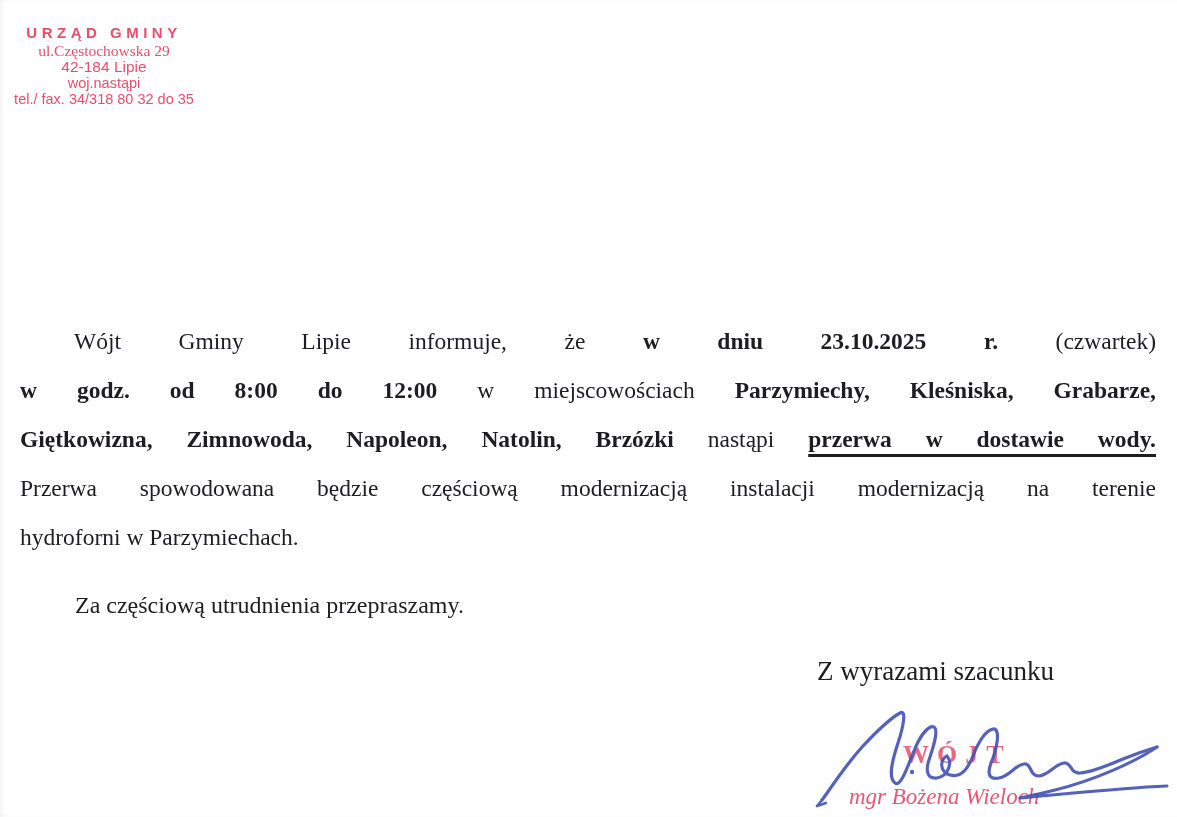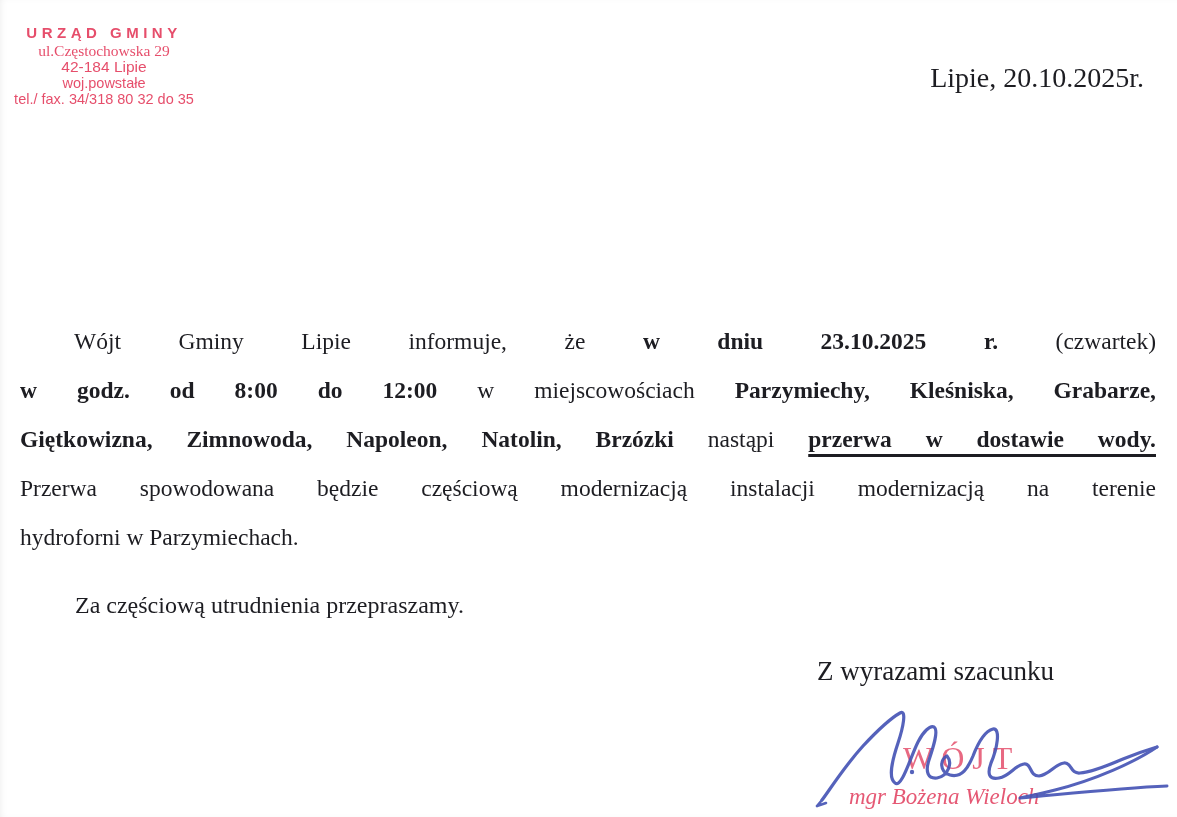--- a/index.html
+++ b/index.html
@@ -67,21 +67,21 @@
   .salutation{
     position:absolute;top:656px;left:817px;
     font-size:27px;
   }
   
   .signature{
     position:absolute;left:815px;top:700px;width:362px;height:117px;
   }
   .wojt-title{
     position:absolute;left:88px;top:40px;
-    font-size:32px;font-weight:400;letter-spacing:8px;
+    font-size:26px;font-weight:700;letter-spacing:8px;
     color:var(--accent-pink);opacity:.85;
   }
   .wojt-name{
     position:absolute;left:34px;top:84px;
     font-size:23px;font-style:italic;
     color:var(--accent-pink);opacity:.95;
     white-space:nowrap;
   }
   .ink{
     position:absolute;left:0;top:0;width:362px;height:117px;
@@ -91,25 +91,24 @@
 </style>
 </head>
 <body>
 
 <div class="page">
 
   <div class="letterhead">
     <div class="l1">URZĄD GMINY</div>
     <div class="l2">ul.Częstochowska 29</div>
     <div class="l3">42-184 Lipie</div>
-    <div class="l4">woj.powstałe</div>
+    <div class="l4">woj.nastąpi</div>
     <div class="l5">tel./ fax. 34/318 80 32 do 35</div>
   </div>
 
-  <div class="dateline">Lipie, 20.10.2025r.</div>
 
 
   <div class="body-block">
     <div class="jline indent"><span>Wójt Gminy Lipie informuje, że </span><b>w dniu 23.10.2025 r.</b><span> (czwartek)</span></div>
     <div class="jline"><b>w godz. od 8:00 do 12:00</b><span> w miejscowościach </span><b>Parzymiechy, Kleśniska, Grabarze,</b></div>
     <div class="jline"><b>Giętkowizna, Zimnowoda, Napoleon, Natolin, Brzózki</b><span> nastąpi </span><b class="u">przerwa w dostawie wody.</b></div>
     <div class="jline">Przerwa spowodowana będzie częściową modernizacją instalacji modernizacją na terenie</div>
     <div class="lline">hydroforni w Parzymiechach.</div>
   </div>
 

